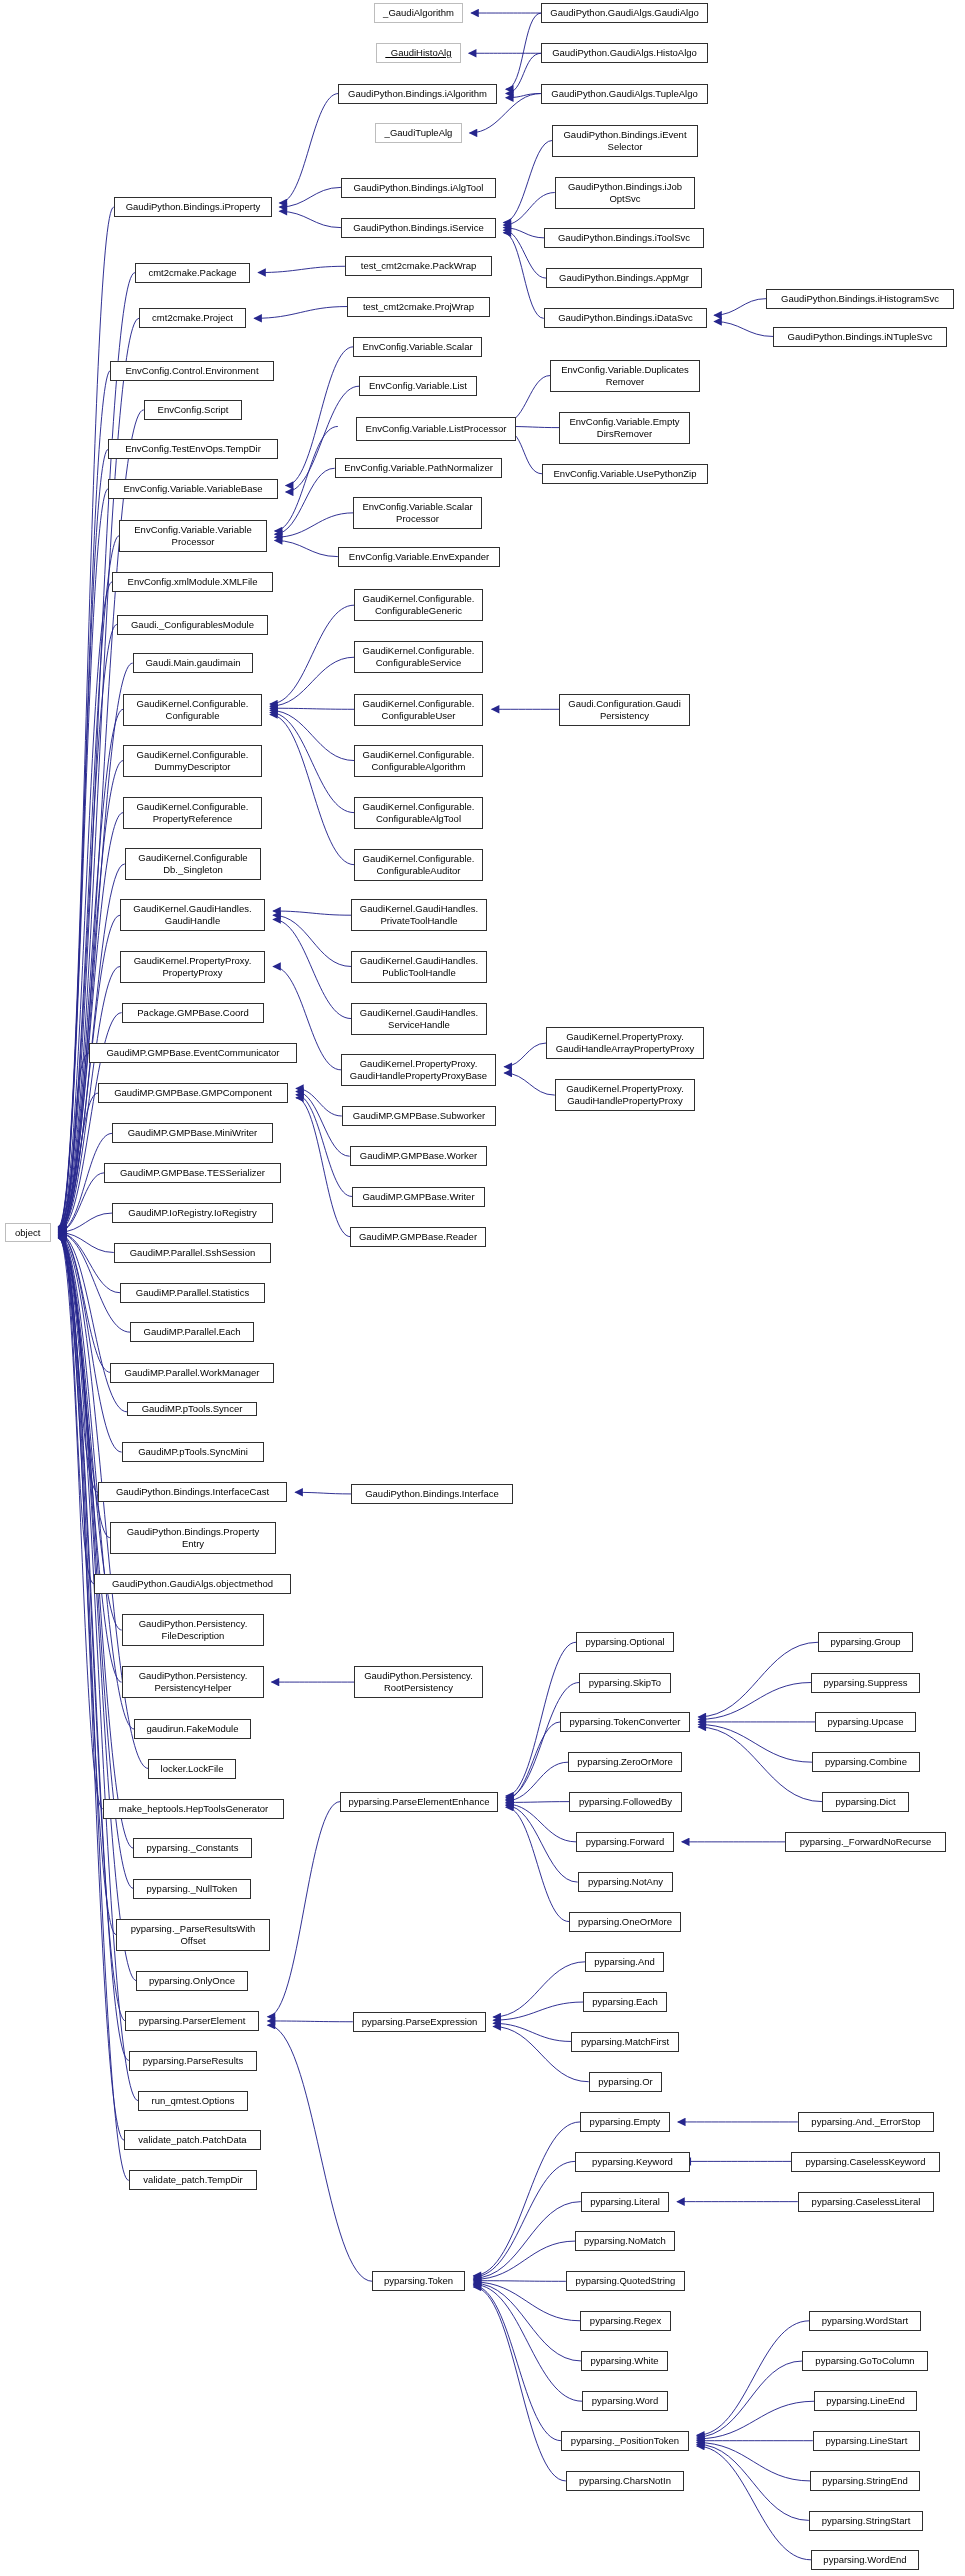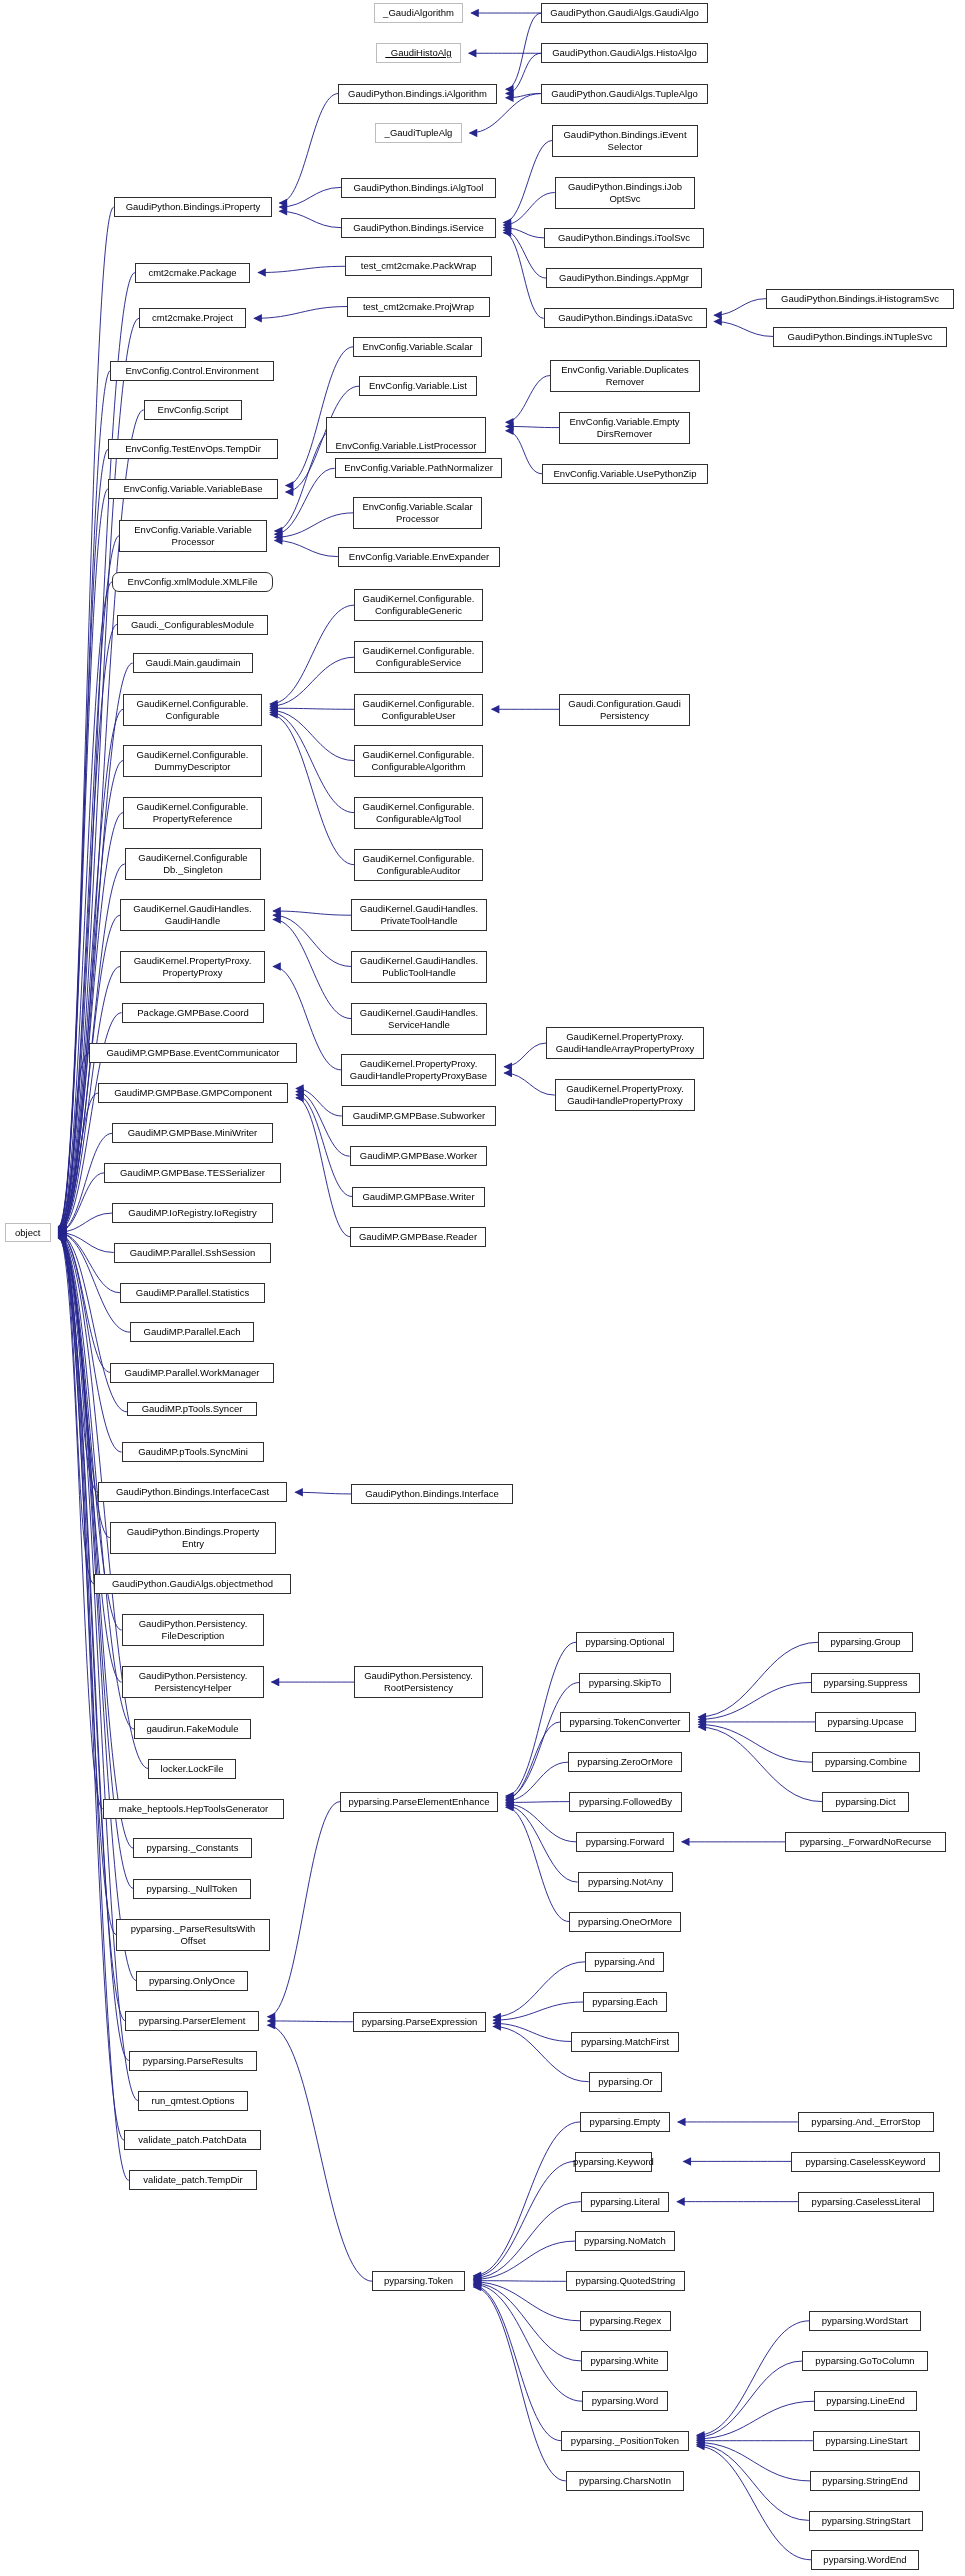--- a/index.html
+++ b/index.html
@@ -163,21 +163,21 @@
 <div class="node external" style="left: 4.7px; top: 1223px; width: 46px; height: 19px;"><span>object</span></div>
     <div class="node" style="left: 114px; top: 197px; width: 158px; height: 20px;"><span>GaudiPython.Bindings.iProperty</span></div>
     <div class="node" style="left: 135px; top: 263px; width: 115px; height: 20px;"><span>cmt2cmake.Package</span></div>
     <div class="node" style="left: 139px; top: 308px; width: 107px; height: 20px;"><span>cmt2cmake.Project</span></div>
     <div class="node" style="left: 110px; top: 361px; width: 164px; height: 20px;"><span>EnvConfig.Control.Environment</span></div>
     <div class="node" style="left: 144px; top: 400px; width: 98px; height: 20px;"><span>EnvConfig.Script</span></div>
     <div class="node" style="left: 108px; top: 439px; width: 170px; height: 20px;"><span>EnvConfig.TestEnvOps.TempDir</span></div>
     <div class="node" style="left: 108px; top: 479px; width: 170px; height: 20px;"><span>EnvConfig.Variable.VariableBase</span></div>
     <div class="node" style="left: 119px; top: 520px; width: 148px; height: 32px;"><span>EnvConfig.Variable.Variable
 Processor</span></div>
-    <div class="node" style="left: 112px; top: 572px; width: 161px; height: 20px; border-radius: 7px;"><span>EnvConfig.xmlModule.XMLFile</span></div>
+    <div class="node" style="left: 112px; top: 572px; width: 161px; height: 20px;"><span>EnvConfig.xmlModule.XMLFile</span></div>
     <div class="node" style="left: 117px; top: 615px; width: 151px; height: 20px;"><span>Gaudi._ConfigurablesModule</span></div>
     <div class="node" style="left: 133px; top: 653px; width: 120px; height: 20px;"><span>Gaudi.Main.gaudimain</span></div>
     <div class="node" style="left: 123px; top: 694px; width: 139px; height: 32px;"><span>GaudiKernel.Configurable.
 Configurable</span></div>
     <div class="node" style="left: 123px; top: 745px; width: 139px; height: 32px;"><span>GaudiKernel.Configurable.
 DummyDescriptor</span></div>
     <div class="node" style="left: 123px; top: 797px; width: 139px; height: 32px;"><span>GaudiKernel.Configurable.
 PropertyReference</span></div>
     <div class="node" style="left: 125px; top: 848px; width: 136px; height: 32px;"><span>GaudiKernel.Configurable
 Db._Singleton</span></div>
@@ -221,21 +221,21 @@
     <div class="node external" style="left: 374px; top: 3.2px; width: 89px; height: 20px;"><span>_GaudiAlgorithm</span></div>
     <div class="node external" style="left: 376px; top: 43px; width: 85px; height: 20px; text-decoration: underline;"><span>_GaudiHistoAlg</span></div>
     <div class="node" style="left: 338px; top: 84px; width: 159px; height: 20px;"><span>GaudiPython.Bindings.iAlgorithm</span></div>
     <div class="node external" style="left: 375px; top: 123px; width: 87px; height: 20px;"><span>_GaudiTupleAlg</span></div>
     <div class="node" style="left: 341px; top: 178px; width: 155px; height: 20px;"><span>GaudiPython.Bindings.iAlgTool</span></div>
     <div class="node" style="left: 341px; top: 218px; width: 155px; height: 20px;"><span>GaudiPython.Bindings.iService</span></div>
     <div class="node" style="left: 345px; top: 256px; width: 147px; height: 20px;"><span>test_cmt2cmake.PackWrap</span></div>
     <div class="node" style="left: 347px; top: 297px; width: 143px; height: 20px;"><span>test_cmt2cmake.ProjWrap</span></div>
     <div class="node" style="left: 353px; top: 337px; width: 129px; height: 20px;"><span>EnvConfig.Variable.Scalar</span></div>
     <div class="node" style="left: 359px; top: 376px; width: 118px; height: 20px;"><span>EnvConfig.Variable.List</span></div>
-    <div class="node" style="left: 326px; top: 417px; width: 160px; height: 36px; align-items: flex-end;"><span>EnvConfig.Variable.ListProcessor</span></div>
+    <div class="node" style="left: 356px; top: 417px; width: 160px; height: 24px;"><span>EnvConfig.Variable.ListProcessor</span></div>
     <div class="node" style="left: 335px; top: 458px; width: 167px; height: 20px;"><span>EnvConfig.Variable.PathNormalizer</span></div>
     <div class="node" style="left: 353px; top: 497px; width: 129px; height: 32px;"><span>EnvConfig.Variable.Scalar
 Processor</span></div>
     <div class="node" style="left: 338px; top: 547px; width: 162px; height: 20px;"><span>EnvConfig.Variable.EnvExpander</span></div>
     <div class="node" style="left: 354px; top: 589px; width: 129px; height: 32px;"><span>GaudiKernel.Configurable.
 ConfigurableGeneric</span></div>
     <div class="node" style="left: 354px; top: 641px; width: 129px; height: 32px;"><span>GaudiKernel.Configurable.
 ConfigurableService</span></div>
     <div class="node" style="left: 354px; top: 694px; width: 129px; height: 32px;"><span>GaudiKernel.Configurable.
 ConfigurableUser</span></div>
@@ -290,21 +290,21 @@
     <div class="node" style="left: 568px; top: 1752px; width: 114px; height: 20px;"><span>pyparsing.ZeroOrMore</span></div>
     <div class="node" style="left: 569px; top: 1792px; width: 113px; height: 20px;"><span>pyparsing.FollowedBy</span></div>
     <div class="node" style="left: 576px; top: 1832px; width: 98px; height: 20px;"><span>pyparsing.Forward</span></div>
     <div class="node" style="left: 578px; top: 1872px; width: 95px; height: 20px;"><span>pyparsing.NotAny</span></div>
     <div class="node" style="left: 569px; top: 1912px; width: 112px; height: 20px;"><span>pyparsing.OneOrMore</span></div>
     <div class="node" style="left: 585px; top: 1952px; width: 79px; height: 20px;"><span>pyparsing.And</span></div>
     <div class="node" style="left: 583px; top: 1992px; width: 84px; height: 20px;"><span>pyparsing.Each</span></div>
     <div class="node" style="left: 571px; top: 2032px; width: 108px; height: 20px;"><span>pyparsing.MatchFirst</span></div>
     <div class="node" style="left: 589px; top: 2072px; width: 73px; height: 20px;"><span>pyparsing.Or</span></div>
     <div class="node" style="left: 580px; top: 2112px; width: 90px; height: 20px;"><span>pyparsing.Empty</span></div>
-    <div class="node" style="left: 575px; top: 2152px; width: 77px; height: 20px;"><span>pyparsing.Keyword</span></div>
+    <div class="node" style="left: 575px; top: 2152px; width: 115px; height: 20px;"><span>pyparsing.Keyword</span></div>
     <div class="node" style="left: 581px; top: 2192px; width: 88px; height: 20px;"><span>pyparsing.Literal</span></div>
     <div class="node" style="left: 575px; top: 2231px; width: 100px; height: 20px;"><span>pyparsing.NoMatch</span></div>
     <div class="node" style="left: 566px; top: 2271px; width: 119px; height: 20px;"><span>pyparsing.QuotedString</span></div>
     <div class="node" style="left: 580px; top: 2311px; width: 91px; height: 20px;"><span>pyparsing.Regex</span></div>
     <div class="node" style="left: 581px; top: 2351px; width: 87px; height: 20px;"><span>pyparsing.White</span></div>
     <div class="node" style="left: 582px; top: 2391px; width: 86px; height: 20px;"><span>pyparsing.Word</span></div>
     <div class="node" style="left: 561px; top: 2431px; width: 128px; height: 20px;"><span>pyparsing._PositionToken</span></div>
     <div class="node" style="left: 566px; top: 2471px; width: 118px; height: 20px;"><span>pyparsing.CharsNotIn</span></div>
     <div class="node" style="left: 766px; top: 289px; width: 188px; height: 20px;"><span>GaudiPython.Bindings.iHistogramSvc</span></div>
     <div class="node" style="left: 773px; top: 327px; width: 174px; height: 20px;"><span>GaudiPython.Bindings.iNTupleSvc</span></div>

